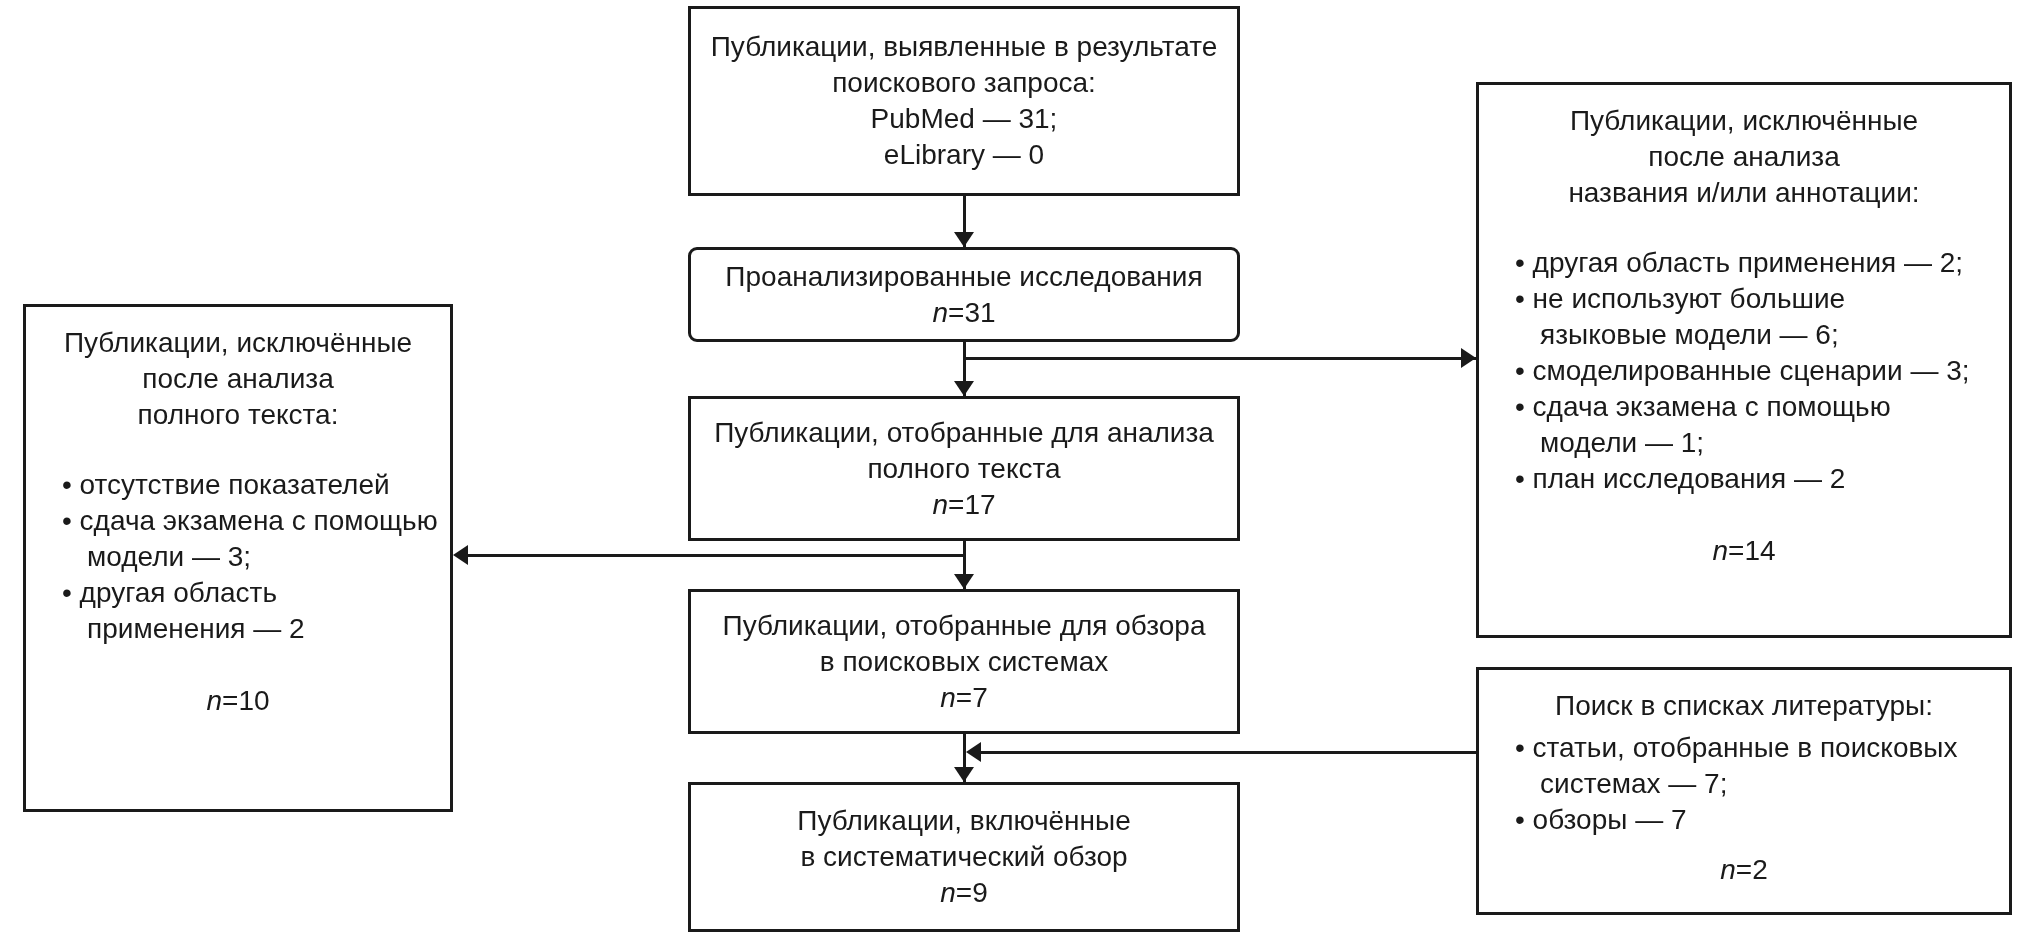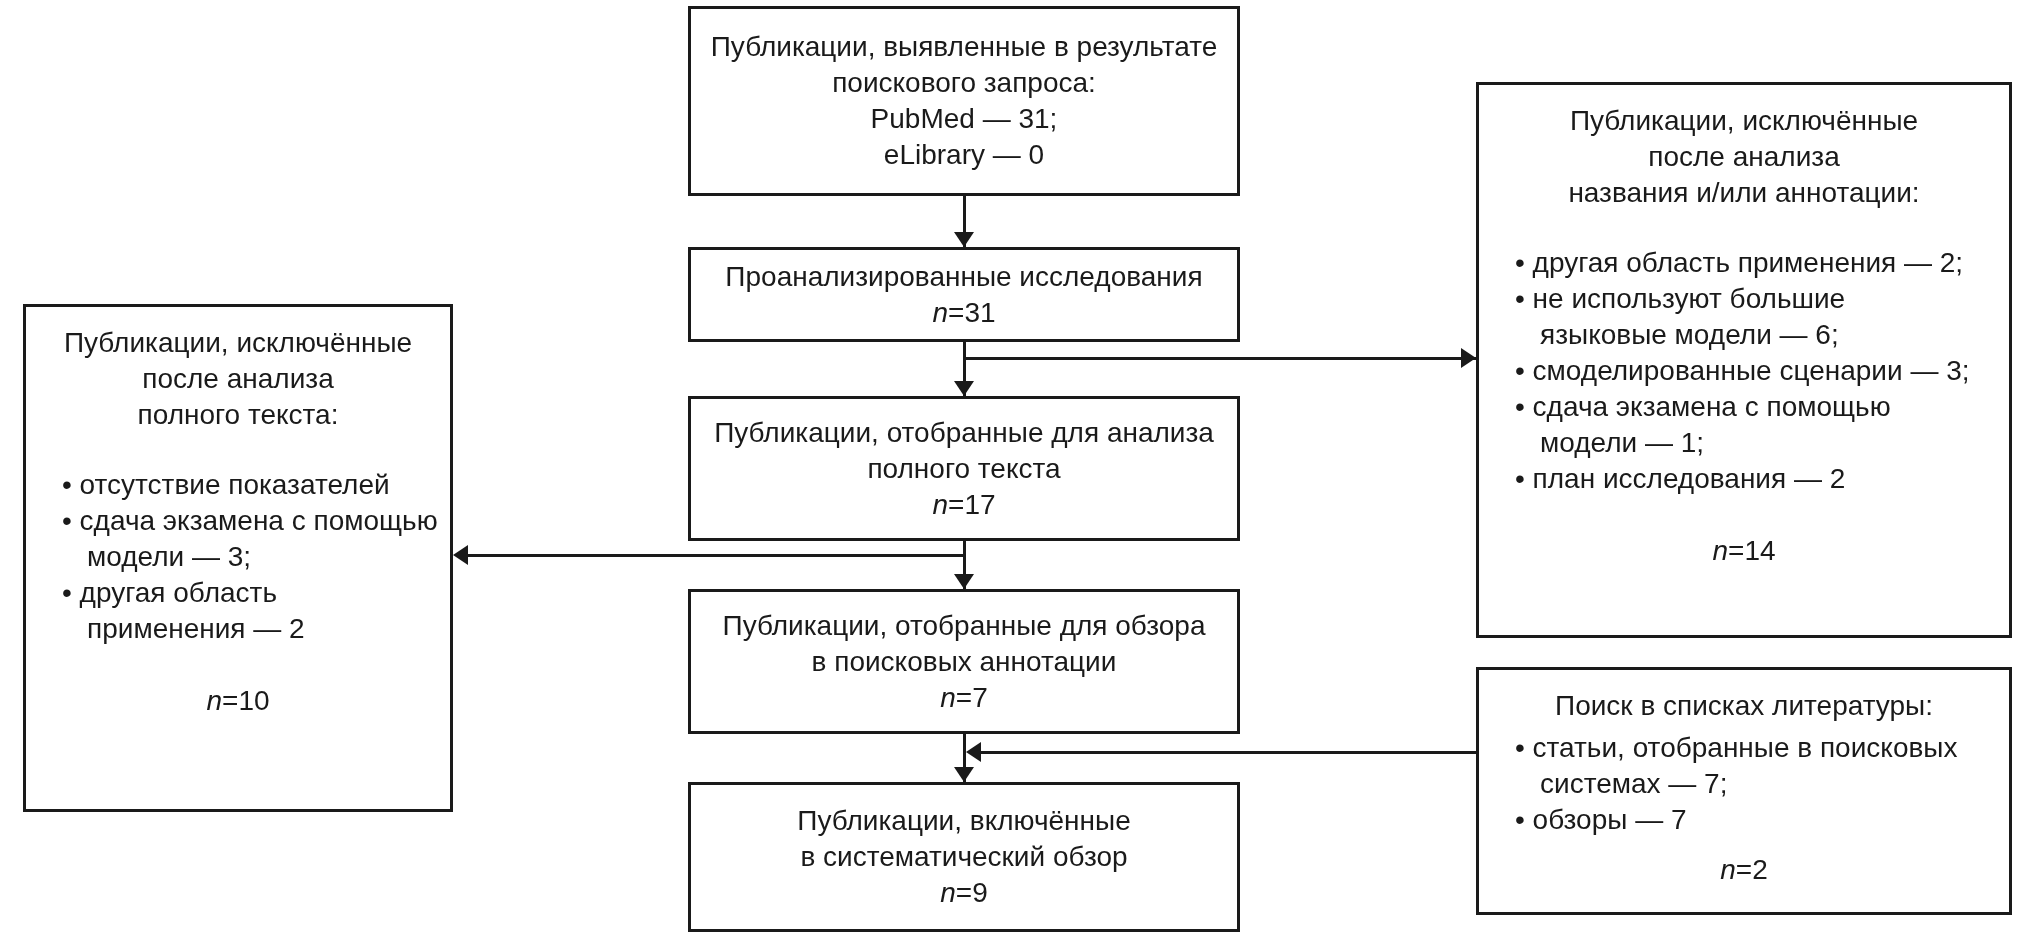--- a/index.html
+++ b/index.html
@@ -45,34 +45,34 @@
 
 <div class="canvas">
 
   <div class="box center-box" style="left:688px;top:6px;width:552px;height:190px;">
     <div class="bline">Публикации, выявленные в результате</div>
     <div class="bline">поискового запроса:</div>
     <div class="bline">PubMed — 31;</div>
     <div class="bline">eLibrary — 0</div>
   </div>
 
-  <div class="box center-box" style="left:688px;top:247px;width:552px;height:95px;">
+  <div class="box center-box" style="left:688px;top:247px;width:552px;height:95px;border-radius:9px;">
     <div class="bline">Проанализированные исследования</div>
     <div class="bline nline"><i>n</i><span>=31</span></div>
   </div>
 
   <div class="box center-box" style="left:688px;top:396px;width:552px;height:145px;">
     <div class="bline">Публикации, отобранные для анализа</div>
     <div class="bline">полного текста</div>
     <div class="bline nline"><i>n</i><span>=17</span></div>
   </div>
 
   <div class="box center-box" style="left:688px;top:589px;width:552px;height:145px;">
     <div class="bline">Публикации, отобранные для обзора</div>
-    <div class="bline">в поисковых аннотации</div>
+    <div class="bline">в поисковых системах</div>
     <div class="bline nline"><i>n</i><span>=7</span></div>
   </div>
 
   <div class="box center-box" style="left:688px;top:782px;width:552px;height:150px;">
     <div class="bline">Публикации, включённые</div>
     <div class="bline">в систематический обзор</div>
     <div class="bline nline"><i>n</i><span>=9</span></div>
   </div>
 
   <div class="box side-box" style="left:23px;top:304px;width:430px;height:508px;">

